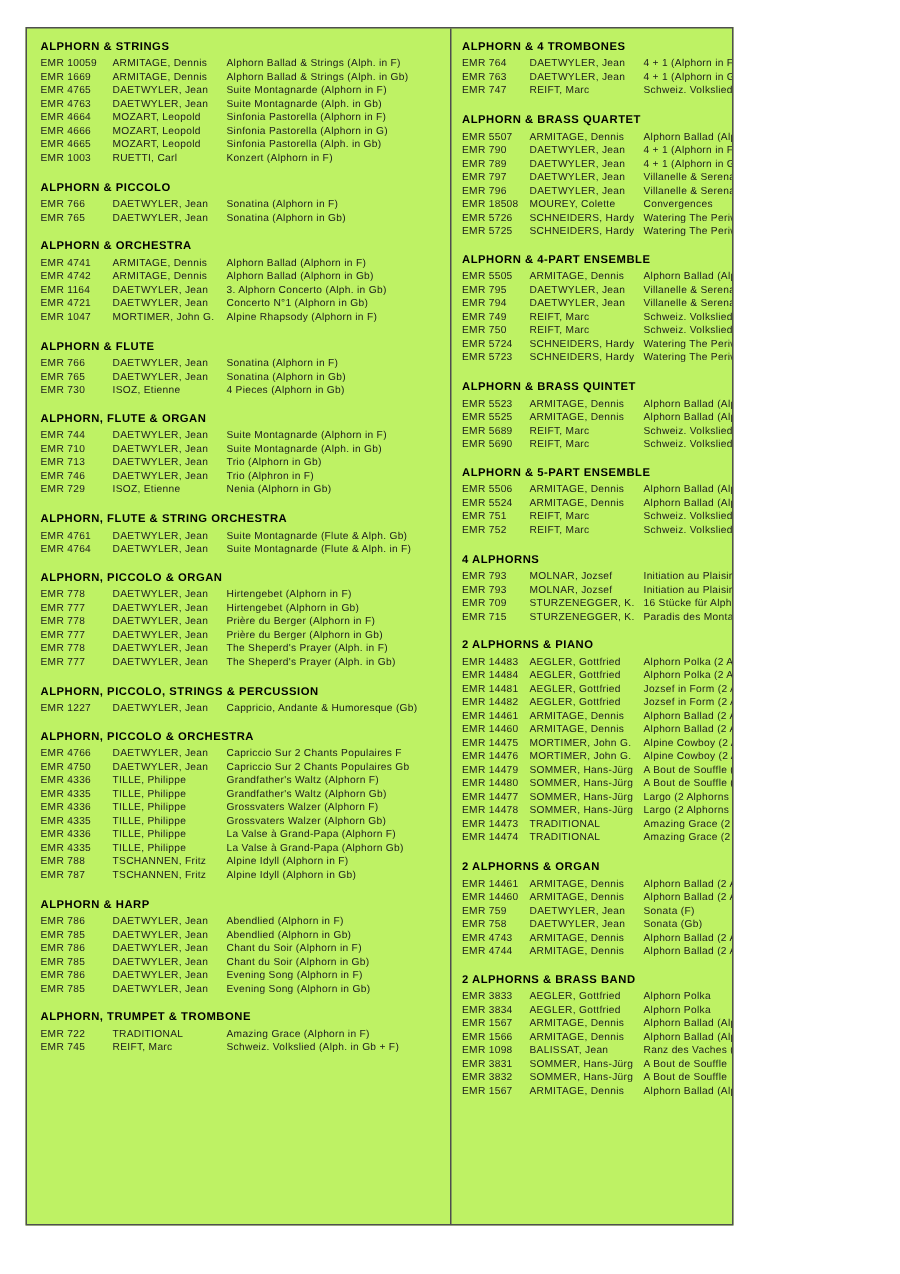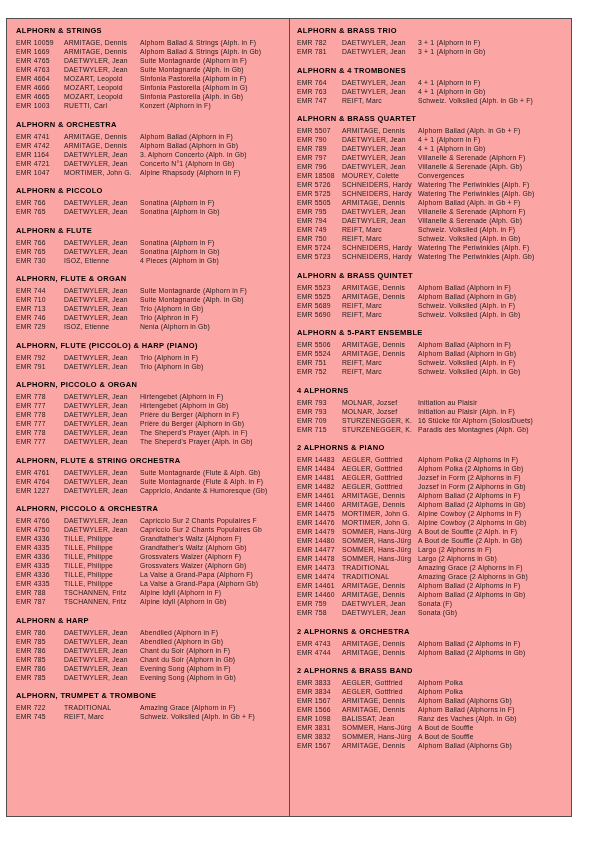--- a/index.html
+++ b/index.html
@@ -7,28 +7,28 @@
     width: 600px;
     height: 849px;
     background: #ffffff;
     position: relative;
     font-family: "Liberation Sans", sans-serif;
     color: #1b1b1b;
     overflow: hidden;
   }
   .frame {
     position: absolute;
-    left: 6px;
+    left: 17px;
     top: 18px;
-    width: 566px;
+    width: 472px;
     height: 799px;
     border: 1px solid #4f4f4f;
     box-sizing: border-box;
     display: flex;
-    background: #fca5a5;
+    background: #bef264;
   }
   .col {
     box-sizing: border-box;
     padding: 7px 3px 0 9px;
     overflow: hidden;
   }
   .col-left {
     width: 283px;
     border-right: 1px solid #4f4f4f;
   }
@@ -99,20 +99,33 @@
           <span class="cell">MOZART, Leopold</span>
           <span class="cell">Sinfonia Pastorella (Alph. in Gb)</span>
         </div>
         <div class="row">
           <span class="cell">EMR 1003</span>
           <span class="cell">RUETTI, Carl</span>
           <span class="cell">Konzert (Alphorn in F)</span>
         </div>
       </div>
       <div class="section">
+        <div class="section-header">ALPHORN &amp; PICCOLO</div>
+        <div class="row">
+          <span class="cell">EMR 766</span>
+          <span class="cell">DAETWYLER, Jean</span>
+          <span class="cell">Sonatina (Alphorn in F)</span>
+        </div>
+        <div class="row">
+          <span class="cell">EMR 765</span>
+          <span class="cell">DAETWYLER, Jean</span>
+          <span class="cell">Sonatina (Alphorn in Gb)</span>
+        </div>
+      </div>
+      <div class="section">
         <div class="section-header">ALPHORN &amp; ORCHESTRA</div>
         <div class="row">
           <span class="cell">EMR 4741</span>
           <span class="cell">ARMITAGE, Dennis</span>
           <span class="cell">Alphorn Ballad (Alphorn in F)</span>
         </div>
         <div class="row">
           <span class="cell">EMR 4742</span>
           <span class="cell">ARMITAGE, Dennis</span>
           <span class="cell">Alphorn Ballad (Alphorn in Gb)</span>
@@ -127,33 +140,20 @@
           <span class="cell">DAETWYLER, Jean</span>
           <span class="cell">Concerto N°1 (Alphorn in Gb)</span>
         </div>
         <div class="row">
           <span class="cell">EMR 1047</span>
           <span class="cell">MORTIMER, John G.</span>
           <span class="cell">Alpine Rhapsody (Alphorn in F)</span>
         </div>
       </div>
       <div class="section">
-        <div class="section-header">ALPHORN &amp; PICCOLO</div>
-        <div class="row">
-          <span class="cell">EMR 766</span>
-          <span class="cell">DAETWYLER, Jean</span>
-          <span class="cell">Sonatina (Alphorn in F)</span>
-        </div>
-        <div class="row">
-          <span class="cell">EMR 765</span>
-          <span class="cell">DAETWYLER, Jean</span>
-          <span class="cell">Sonatina (Alphorn in Gb)</span>
-        </div>
-      </div>
-      <div class="section">
         <div class="section-header">ALPHORN &amp; FLUTE</div>
         <div class="row">
           <span class="cell">EMR 766</span>
           <span class="cell">DAETWYLER, Jean</span>
           <span class="cell">Sonatina (Alphorn in F)</span>
         </div>
         <div class="row">
           <span class="cell">EMR 765</span>
           <span class="cell">DAETWYLER, Jean</span>
           <span class="cell">Sonatina (Alphorn in Gb)</span>
@@ -186,30 +186,30 @@
           <span class="cell">DAETWYLER, Jean</span>
           <span class="cell">Trio (Alphron in F)</span>
         </div>
         <div class="row">
           <span class="cell">EMR 729</span>
           <span class="cell">ISOZ, Etienne</span>
           <span class="cell">Nenia (Alphorn in Gb)</span>
         </div>
       </div>
       <div class="section">
-        <div class="section-header">ALPHORN, FLUTE (PICCOLO) &amp; HARP (PIANO)</div>
-        <div class="row">
-          <span class="cell">EMR 792</span>
-          <span class="cell">DAETWYLER, Jean</span>
-          <span class="cell">Trio (Alphorn in F)</span>
-        </div>
-        <div class="row">
-          <span class="cell">EMR 791</span>
-          <span class="cell">DAETWYLER, Jean</span>
-          <span class="cell">Trio (Alphorn in Gb)</span>
+        <div class="section-header">ALPHORN, FLUTE &amp; STRING ORCHESTRA</div>
+        <div class="row">
+          <span class="cell">EMR 4761</span>
+          <span class="cell">DAETWYLER, Jean</span>
+          <span class="cell">Suite Montagnarde (Flute &amp; Alph. Gb)</span>
+        </div>
+        <div class="row">
+          <span class="cell">EMR 4764</span>
+          <span class="cell">DAETWYLER, Jean</span>
+          <span class="cell">Suite Montagnarde (Flute &amp; Alph. in F)</span>
         </div>
       </div>
       <div class="section">
         <div class="section-header">ALPHORN, PICCOLO &amp; ORGAN</div>
         <div class="row">
           <span class="cell">EMR 778</span>
           <span class="cell">DAETWYLER, Jean</span>
           <span class="cell">Hirtengebet (Alphorn in F)</span>
         </div>
         <div class="row">
@@ -232,33 +232,21 @@
           <span class="cell">DAETWYLER, Jean</span>
           <span class="cell">The Sheperd's Prayer (Alph. in F)</span>
         </div>
         <div class="row">
           <span class="cell">EMR 777</span>
           <span class="cell">DAETWYLER, Jean</span>
           <span class="cell">The Sheperd's Prayer (Alph. in Gb)</span>
         </div>
       </div>
       <div class="section">
-        <div class="section-header">ALPHORN, FLUTE &amp; STRING ORCHESTRA</div>
-        <div class="row">
-          <span class="cell">EMR 4761</span>
-          <span class="cell">DAETWYLER, Jean</span>
-          <span class="cell">Suite Montagnarde (Flute &amp; Alph. Gb)</span>
-        </div>
-        <div class="row">
-          <span class="cell">EMR 4764</span>
-          <span class="cell">DAETWYLER, Jean</span>
-          <span class="cell">Suite Montagnarde (Flute &amp; Alph. in F)</span>
-        </div>
-      </div>
-      <div class="section">
+        <div class="section-header">ALPHORN, PICCOLO, STRINGS &amp; PERCUSSION</div>
         <div class="row">
           <span class="cell">EMR 1227</span>
           <span class="cell">DAETWYLER, Jean</span>
           <span class="cell">Cappricio, Andante &amp; Humoresque (Gb)</span>
         </div>
       </div>
       <div class="section">
         <div class="section-header">ALPHORN, PICCOLO &amp; ORCHESTRA</div>
         <div class="row">
           <span class="cell">EMR 4766</span>
@@ -357,33 +345,20 @@
       <div class="section">
         <div class="row">
           <span class="cell">EMR 745</span>
           <span class="cell">REIFT, Marc</span>
           <span class="cell">Schweiz. Volkslied (Alph. in Gb + F)</span>
         </div>
       </div>
     </div>
   <div class="col col-right">
       <div class="section">
-        <div class="section-header">ALPHORN &amp; BRASS TRIO</div>
-        <div class="row">
-          <span class="cell">EMR 782</span>
-          <span class="cell">DAETWYLER, Jean</span>
-          <span class="cell">3 + 1 (Alphorn in F)</span>
-        </div>
-        <div class="row">
-          <span class="cell">EMR 781</span>
-          <span class="cell">DAETWYLER, Jean</span>
-          <span class="cell">3 + 1 (Alphorn in Gb)</span>
-        </div>
-      </div>
-      <div class="section">
         <div class="section-header">ALPHORN &amp; 4 TROMBONES</div>
         <div class="row">
           <span class="cell">EMR 764</span>
           <span class="cell">DAETWYLER, Jean</span>
           <span class="cell">4 + 1 (Alphorn in F)</span>
         </div>
         <div class="row">
           <span class="cell">EMR 763</span>
           <span class="cell">DAETWYLER, Jean</span>
           <span class="cell">4 + 1 (Alphorn in Gb)</span>
@@ -431,20 +406,21 @@
           <span class="cell">SCHNEIDERS, Hardy</span>
           <span class="cell">Watering The Periwinkles (Alph. F)</span>
         </div>
         <div class="row">
           <span class="cell">EMR 5725</span>
           <span class="cell">SCHNEIDERS, Hardy</span>
           <span class="cell">Watering The Periwinkles (Alph. Gb)</span>
         </div>
       </div>
       <div class="section">
+        <div class="section-header">ALPHORN &amp; 4-PART ENSEMBLE</div>
         <div class="row">
           <span class="cell">EMR 5505</span>
           <span class="cell">ARMITAGE, Dennis</span>
           <span class="cell">Alphorn Ballad (Alph. in Gb + F)</span>
         </div>
         <div class="row">
           <span class="cell">EMR 795</span>
           <span class="cell">DAETWYLER, Jean</span>
           <span class="cell">Villanelle &amp; Serenade (Alphorn F)</span>
         </div>
@@ -610,20 +586,21 @@
           <span class="cell">TRADITIONAL</span>
           <span class="cell">Amazing Grace (2 Alphorns in F)</span>
         </div>
         <div class="row">
           <span class="cell">EMR 14474</span>
           <span class="cell">TRADITIONAL</span>
           <span class="cell">Amazing Grace (2 Alphorns in Gb)</span>
         </div>
       </div>
       <div class="section">
+        <div class="section-header">2 ALPHORNS &amp; ORGAN</div>
         <div class="row">
           <span class="cell">EMR 14461</span>
           <span class="cell">ARMITAGE, Dennis</span>
           <span class="cell">Alphorn Ballad (2 Alphorns in F)</span>
         </div>
         <div class="row">
           <span class="cell">EMR 14460</span>
           <span class="cell">ARMITAGE, Dennis</span>
           <span class="cell">Alphorn Ballad (2 Alphorns in Gb)</span>
         </div>
@@ -632,21 +609,20 @@
           <span class="cell">DAETWYLER, Jean</span>
           <span class="cell">Sonata (F)</span>
         </div>
         <div class="row">
           <span class="cell">EMR 758</span>
           <span class="cell">DAETWYLER, Jean</span>
           <span class="cell">Sonata (Gb)</span>
         </div>
       </div>
       <div class="section">
-        <div class="section-header">2 ALPHORNS &amp; ORCHESTRA</div>
         <div class="row">
           <span class="cell">EMR 4743</span>
           <span class="cell">ARMITAGE, Dennis</span>
           <span class="cell">Alphorn Ballad (2 Alphorns in F)</span>
         </div>
         <div class="row">
           <span class="cell">EMR 4744</span>
           <span class="cell">ARMITAGE, Dennis</span>
           <span class="cell">Alphorn Ballad (2 Alphorns in Gb)</span>
         </div>

